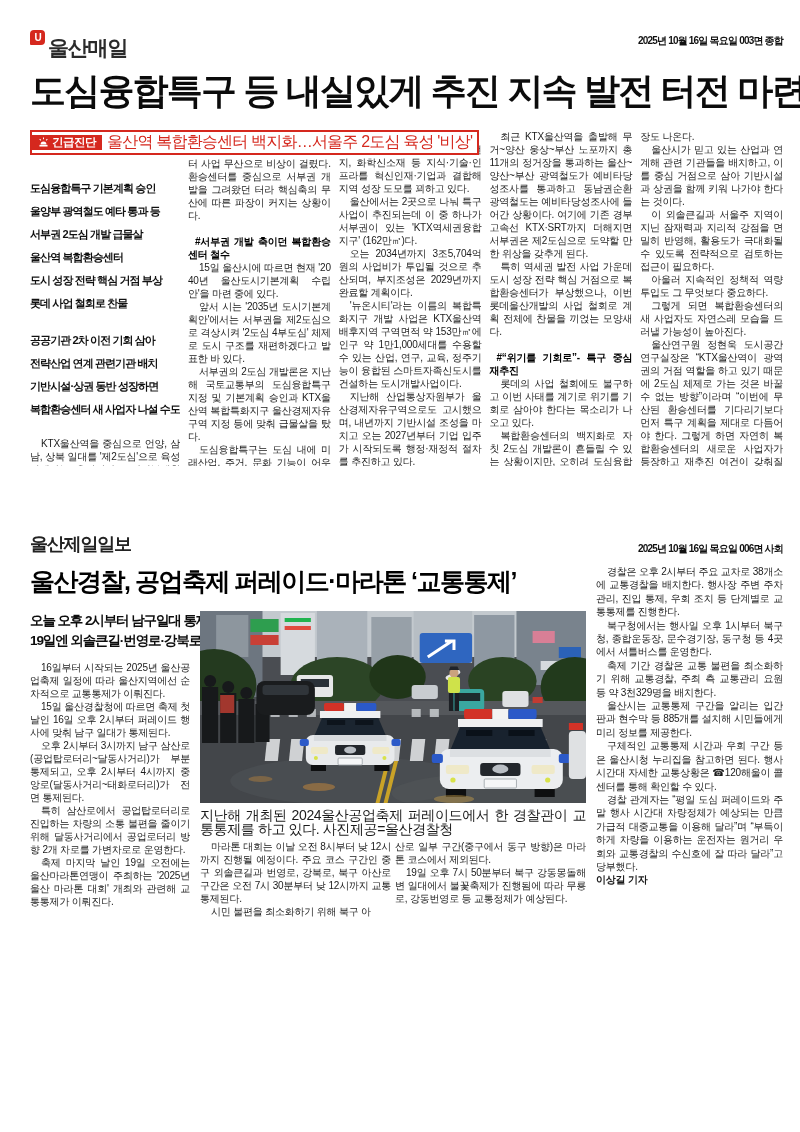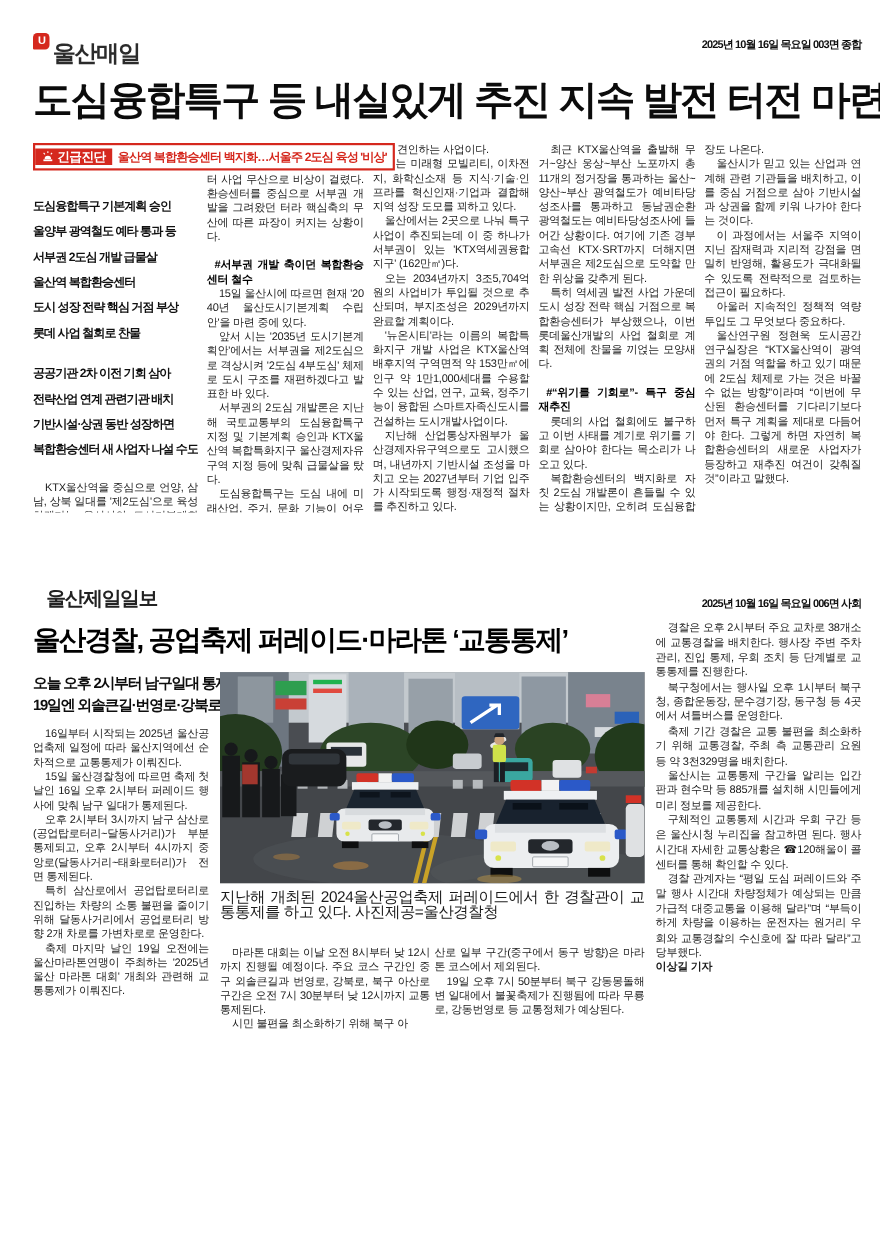--- a/index.html
+++ b/index.html
@@ -12,48 +12,48 @@
   .a1{position:absolute;left:30px;top:34px;width:753px;}
   .a1-header{display:flex;justify-content:space-between;align-items:flex-start;}
   .masthead1{display:flex;align-items:flex-start;gap:3px;font-weight:800;font-size:21px;letter-spacing:-1.2px;color:#2b2b2b;}
   .logo-u{width:15px;height:15px;background:#d5281e;color:#fff;border-radius:4px 4px 4px 1px;
     font-size:10px;font-weight:800;display:flex;align-items:center;justify-content:center;margin-top:-4px;}
   .dateline{font-weight:800;font-size:10px;letter-spacing:-0.8px;color:#111;margin-left:28px;}
   .a1-headline{margin-top:5px;font-size:36px;font-weight:800;letter-spacing:-1.8px;white-space:nowrap;color:#0b0b0b;}
   .a1-cols{position:relative;margin-top:14px;display:flex;gap:8px;height:336px;overflow:hidden;}
   .badge-bar{position:absolute;top:0;left:0;height:21px;border:2px solid #d5281e;display:flex;align-items:center;background:#fff;z-index:2;}
   .badge-label{background:#d5281e;color:#fff;font-weight:800;font-size:11.5px;display:flex;align-items:center;gap:3px;padding:0 6px;letter-spacing:-0.5px;}
-  .badge-title{color:#d5281e;font-weight:700;font-size:11px;display:flex;align-items:center;padding:0 5px;letter-spacing:-0.8px;white-space:nowrap;}
+  .badge-title{color:#d5281e;font-weight:400;font-size:16px;display:flex;align-items:center;padding:0 5px;letter-spacing:-0.8px;white-space:nowrap;}
   .col{flex:1;min-width:0;}
   .c1{flex:0 0 150px;padding-top:47px;}
   .c2{padding-top:27px;}
   .col p{margin:0;font-size:10px;line-height:13px;letter-spacing:-0.2px;text-align:justify;word-break:break-all;text-indent:11px;color:#1a1a1a;}
   .col p.cont{text-indent:0;}
   .col p.subhd{font-weight:800;margin-top:13px;text-indent:7px;color:#000;}
   .sumlist div{font-weight:800;font-size:11px;line-height:23px;letter-spacing:-0.9px;white-space:nowrap;overflow:hidden;color:#101010;}
   .sumgap{height:14px;}
   .sumgap2{height:16px;}
   
   .a2{position:absolute;left:30px;top:532px;width:753px;}
   .a2-header{display:flex;justify-content:space-between;align-items:flex-end;}
-  .masthead2{font-weight:800;font-size:18px;letter-spacing:-1.2px;color:#222;margin-left:12px;}
+  .masthead2{font-weight:800;font-size:18px;letter-spacing:-1.2px;color:#222;}
   .a2-body{display:flex;gap:10px;margin-top:9px;}
   .a2-main{flex:0 0 556px;min-width:0;}
   .a2-headline{font-family:Liberation Sans, sans-serif;font-weight:700;font-size:25px;letter-spacing:-1.5px;white-space:nowrap;color:#000;}
   .a2-row2{display:flex;gap:10px;margin-top:13px;}
   .a2-c1{flex:0 0 160px;min-width:0;}
   .subheads div{font-weight:800;font-size:13.5px;line-height:20px;letter-spacing:-1.1px;white-space:nowrap;color:#0d0d0d;}
   .subheads{margin-bottom:10px;}
   .a2-c1 p,.a2-photocols p,.a2-right p{margin:0;font-size:10px;line-height:13px;letter-spacing:-0.2px;text-align:justify;word-break:break-all;text-indent:11px;color:#1a1a1a;}
   .a2-photocols p.cont{text-indent:0;}
   .a2-photozone{flex:1;min-width:0;}
   .photo{width:100%;height:192px;background:#4a4d52;position:relative;overflow:hidden;}
   .photo svg{position:absolute;inset:0;width:100%;height:100%;}
   .caption{margin-top:5px;font-size:14px;line-height:14px;letter-spacing:-0.4px;color:#1b1b1b;text-align:justify;word-break:break-all;}
-  .a2-photocols{display:flex;gap:4px;margin-top:24px;}
+  .a2-photocols{display:flex;gap:4px;margin-top:4px;}
   .a2-photocols .pc{flex:1;min-width:0;}
   .a2-right{flex:1;min-width:0;}
   .a2-right p{line-height:13.4px;}
   .reporter2{margin-top:5px;text-align:right;font-size:10.5px;font-weight:800;letter-spacing:-0.5px;text-indent:0 !important;}
 </style>
 </head>
 <body>
 
 <section class="a1">
   <div class="a1-header">
@@ -125,22 +125,23 @@
       <p>특히 역세권 발전 사업 가운데 도시 성장 전략 핵심 거점으로 복합환승센터가 부상했으나, 이번 롯데울산개발의 사업 철회로 계획 전체에 찬물을 끼얹는 모양새다.</p>
       <p class="subhd">#“위기를 기회로”- 특구 중심 재추진</p>
       <p>롯데의 사업 철회에도 불구하고 이번 사태를 계기로 위기를 기회로 삼아야 한다는 목소리가 나오고 있다.</p>
       <p>복합환승센터의 백지화로 자칫 2도심 개발론이 흔들릴 수 있는 상황이지만, 오히려 도심융합특구, 복합특화단지 등의 이점을 살려 발전이 지속되도록 힘써야 한다는 의견이 제기된다.</p>
 
     </div>
 
     <div class="col">
       <p class="cont">장도 나온다.</p>
       <p>울산시가 믿고 있는 산업과 연계해 관련 기관들을 배치하고, 이를 중심 거점으로 삼아 기반시설과 상권을 함께 키워 나가야 한다는 것이다.</p>
-      <p>이 과정에서는 서울주 지역이 지닌 잠재력과 지리적 강점을 면밀히 반영해, 활용도가 극대화될 수 있도록 전략적으로 검토하는 접근이 필요하다.</p>
+      <p>이 외솔큰길과 서울주 지역이 지닌 잠재력과 지리적 강점을 면밀히 반영해, 활용도가 극대화될 수 있도록 전략적으로 검토하는 접근이 필요하다.</p>
       <p>아울러 지속적인 정책적 역량 투입도 그 무엇보다 중요하다.</p>
+      <p>그렇게 되면 복합환승센터의 새 사업자도 자연스레 모습을 드러낼 가능성이 높아진다.</p>
       <p>울산연구원 정현욱 도시공간연구실장은 “KTX울산역이 광역권의 거점 역할을 하고 있기 때문에 2도심 체제로 가는 것은 바꿀 수 없는 방향”이라며 “이번에 무산된 환승센터를 기다리기보다 먼저 특구 계획을 제대로 다듬어야 한다. 그렇게 하면 자연히 복합환승센터의 새로운 사업자가 등장하고 재추진 여건이 갖춰질 것”이라고 말했다.</p>
 
     </div>
   </div>
 </section>
 
 <section class="a2">
   <div class="a2-header">
     <div class="masthead2">울산제일일보</div>
     <div class="dateline">2025년 10월 16일 목요일 006면 사회</div>

